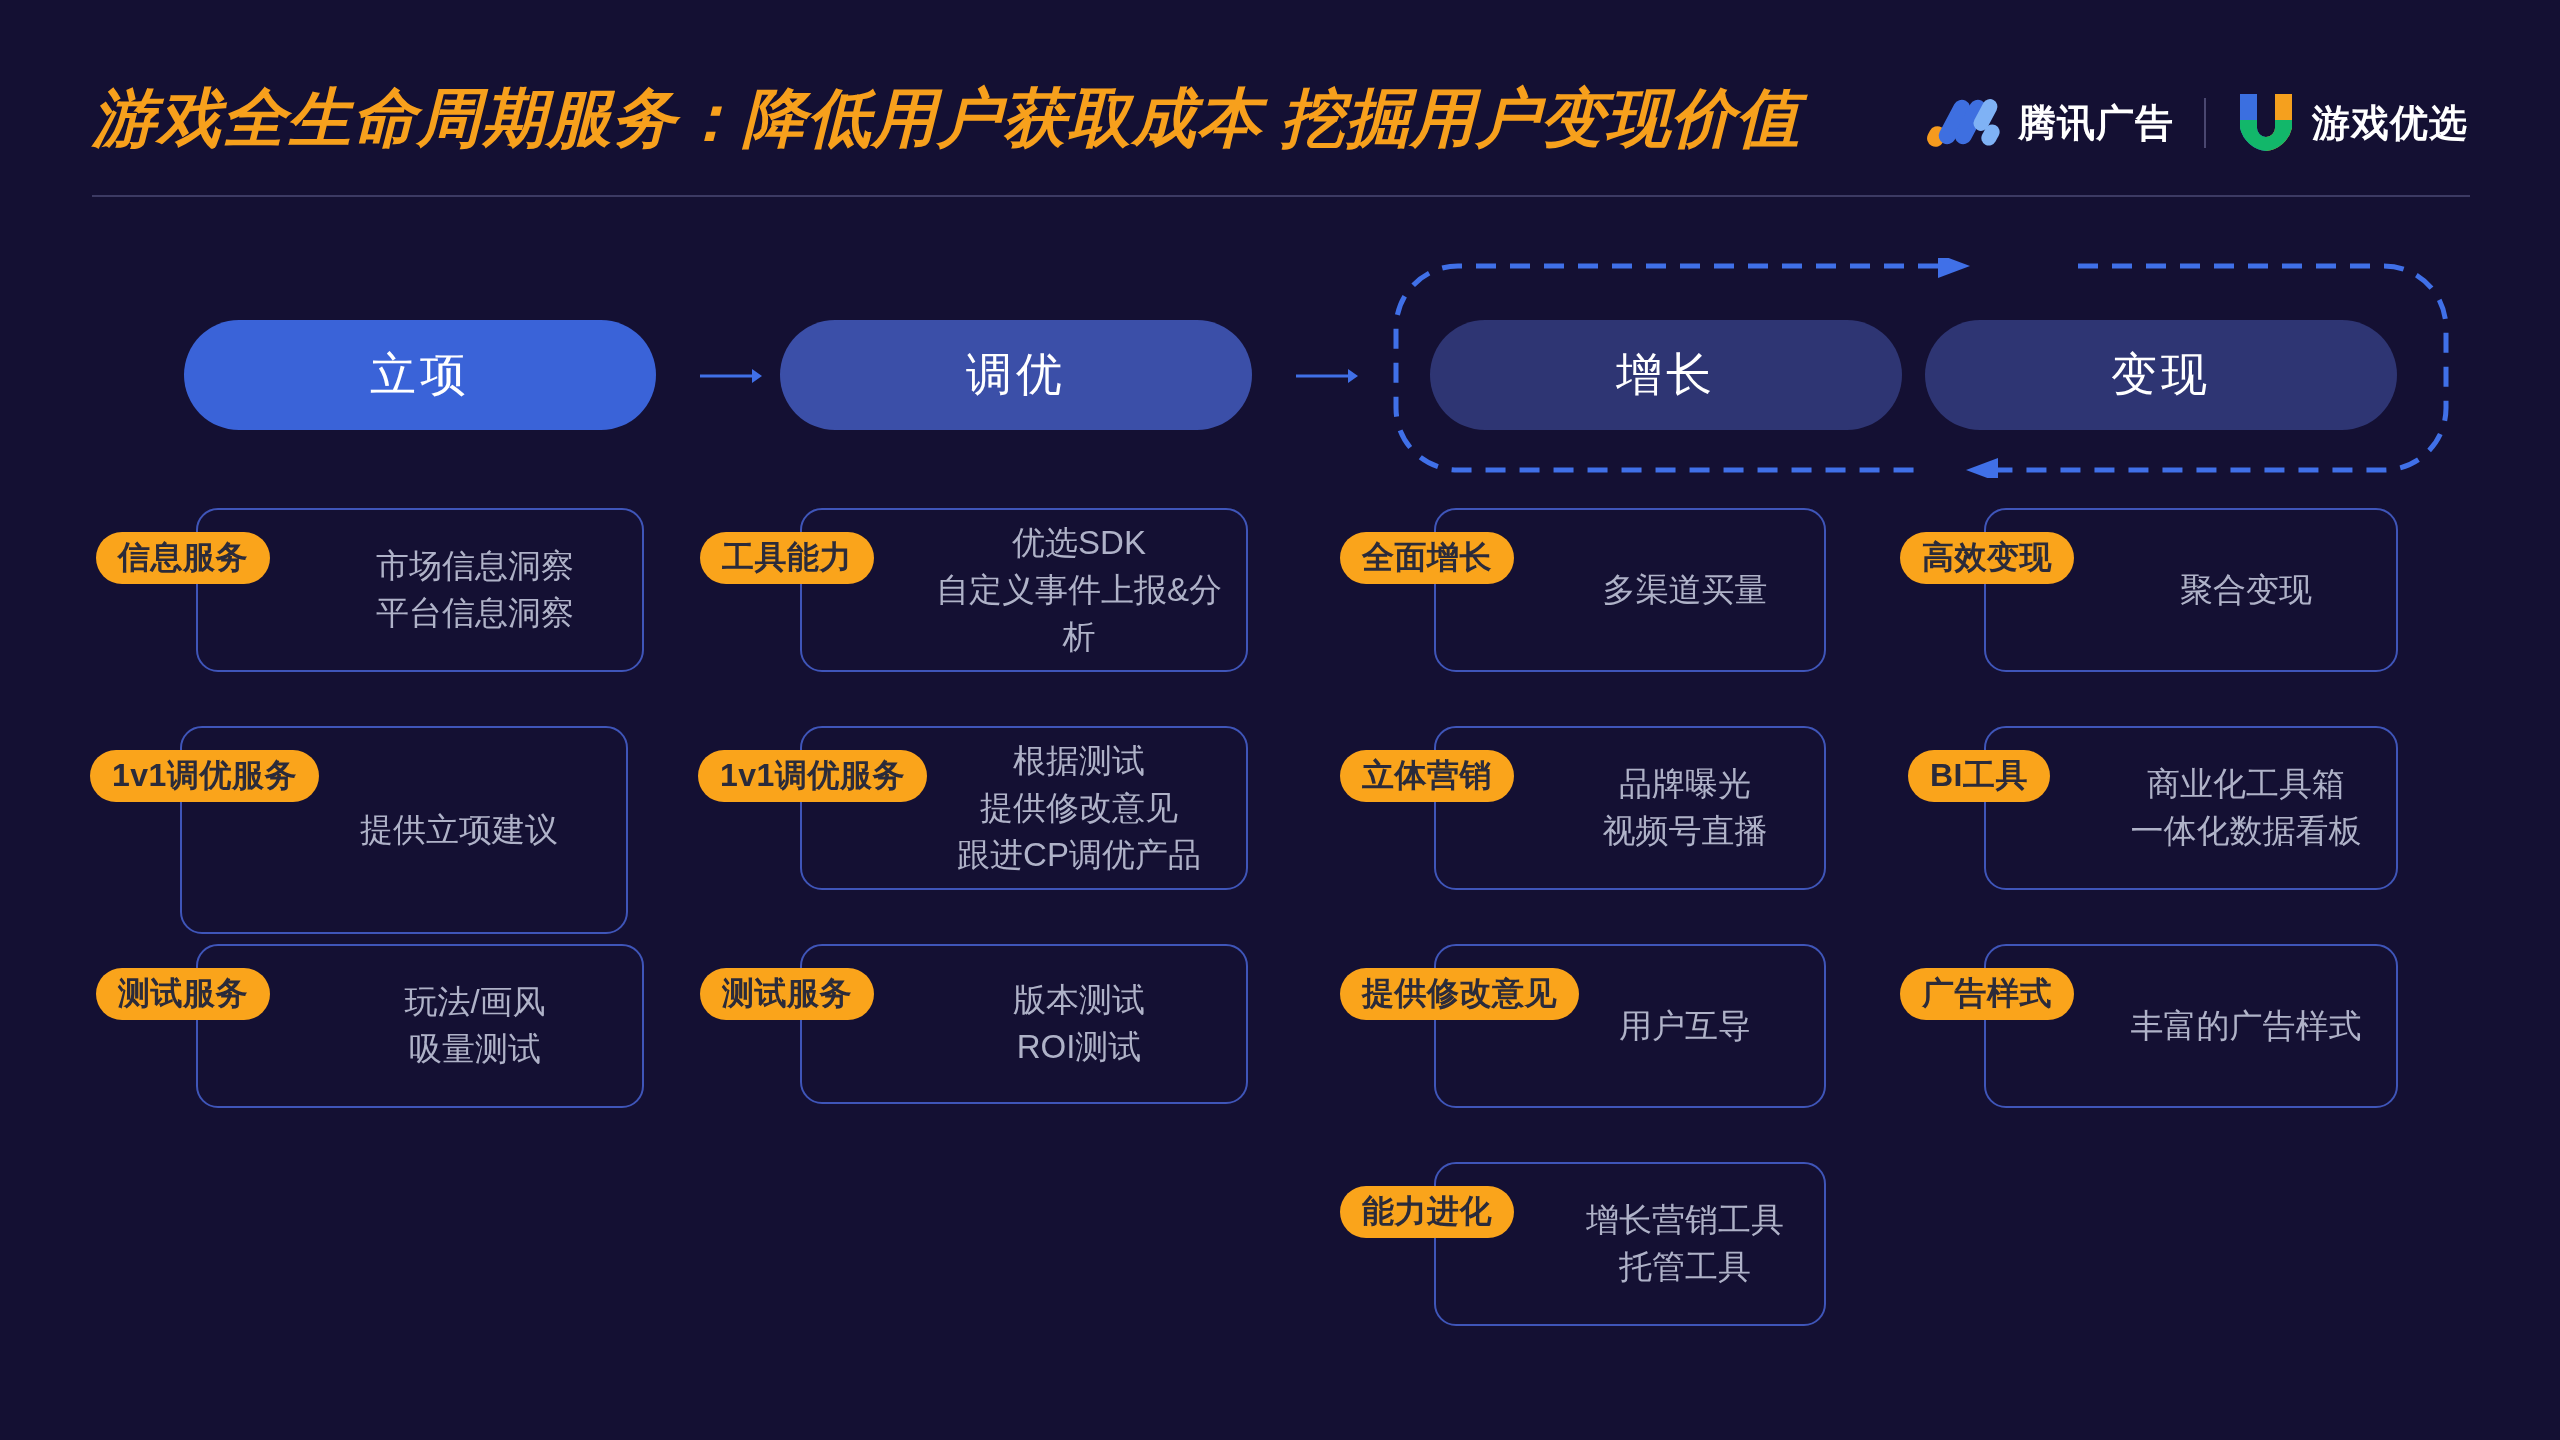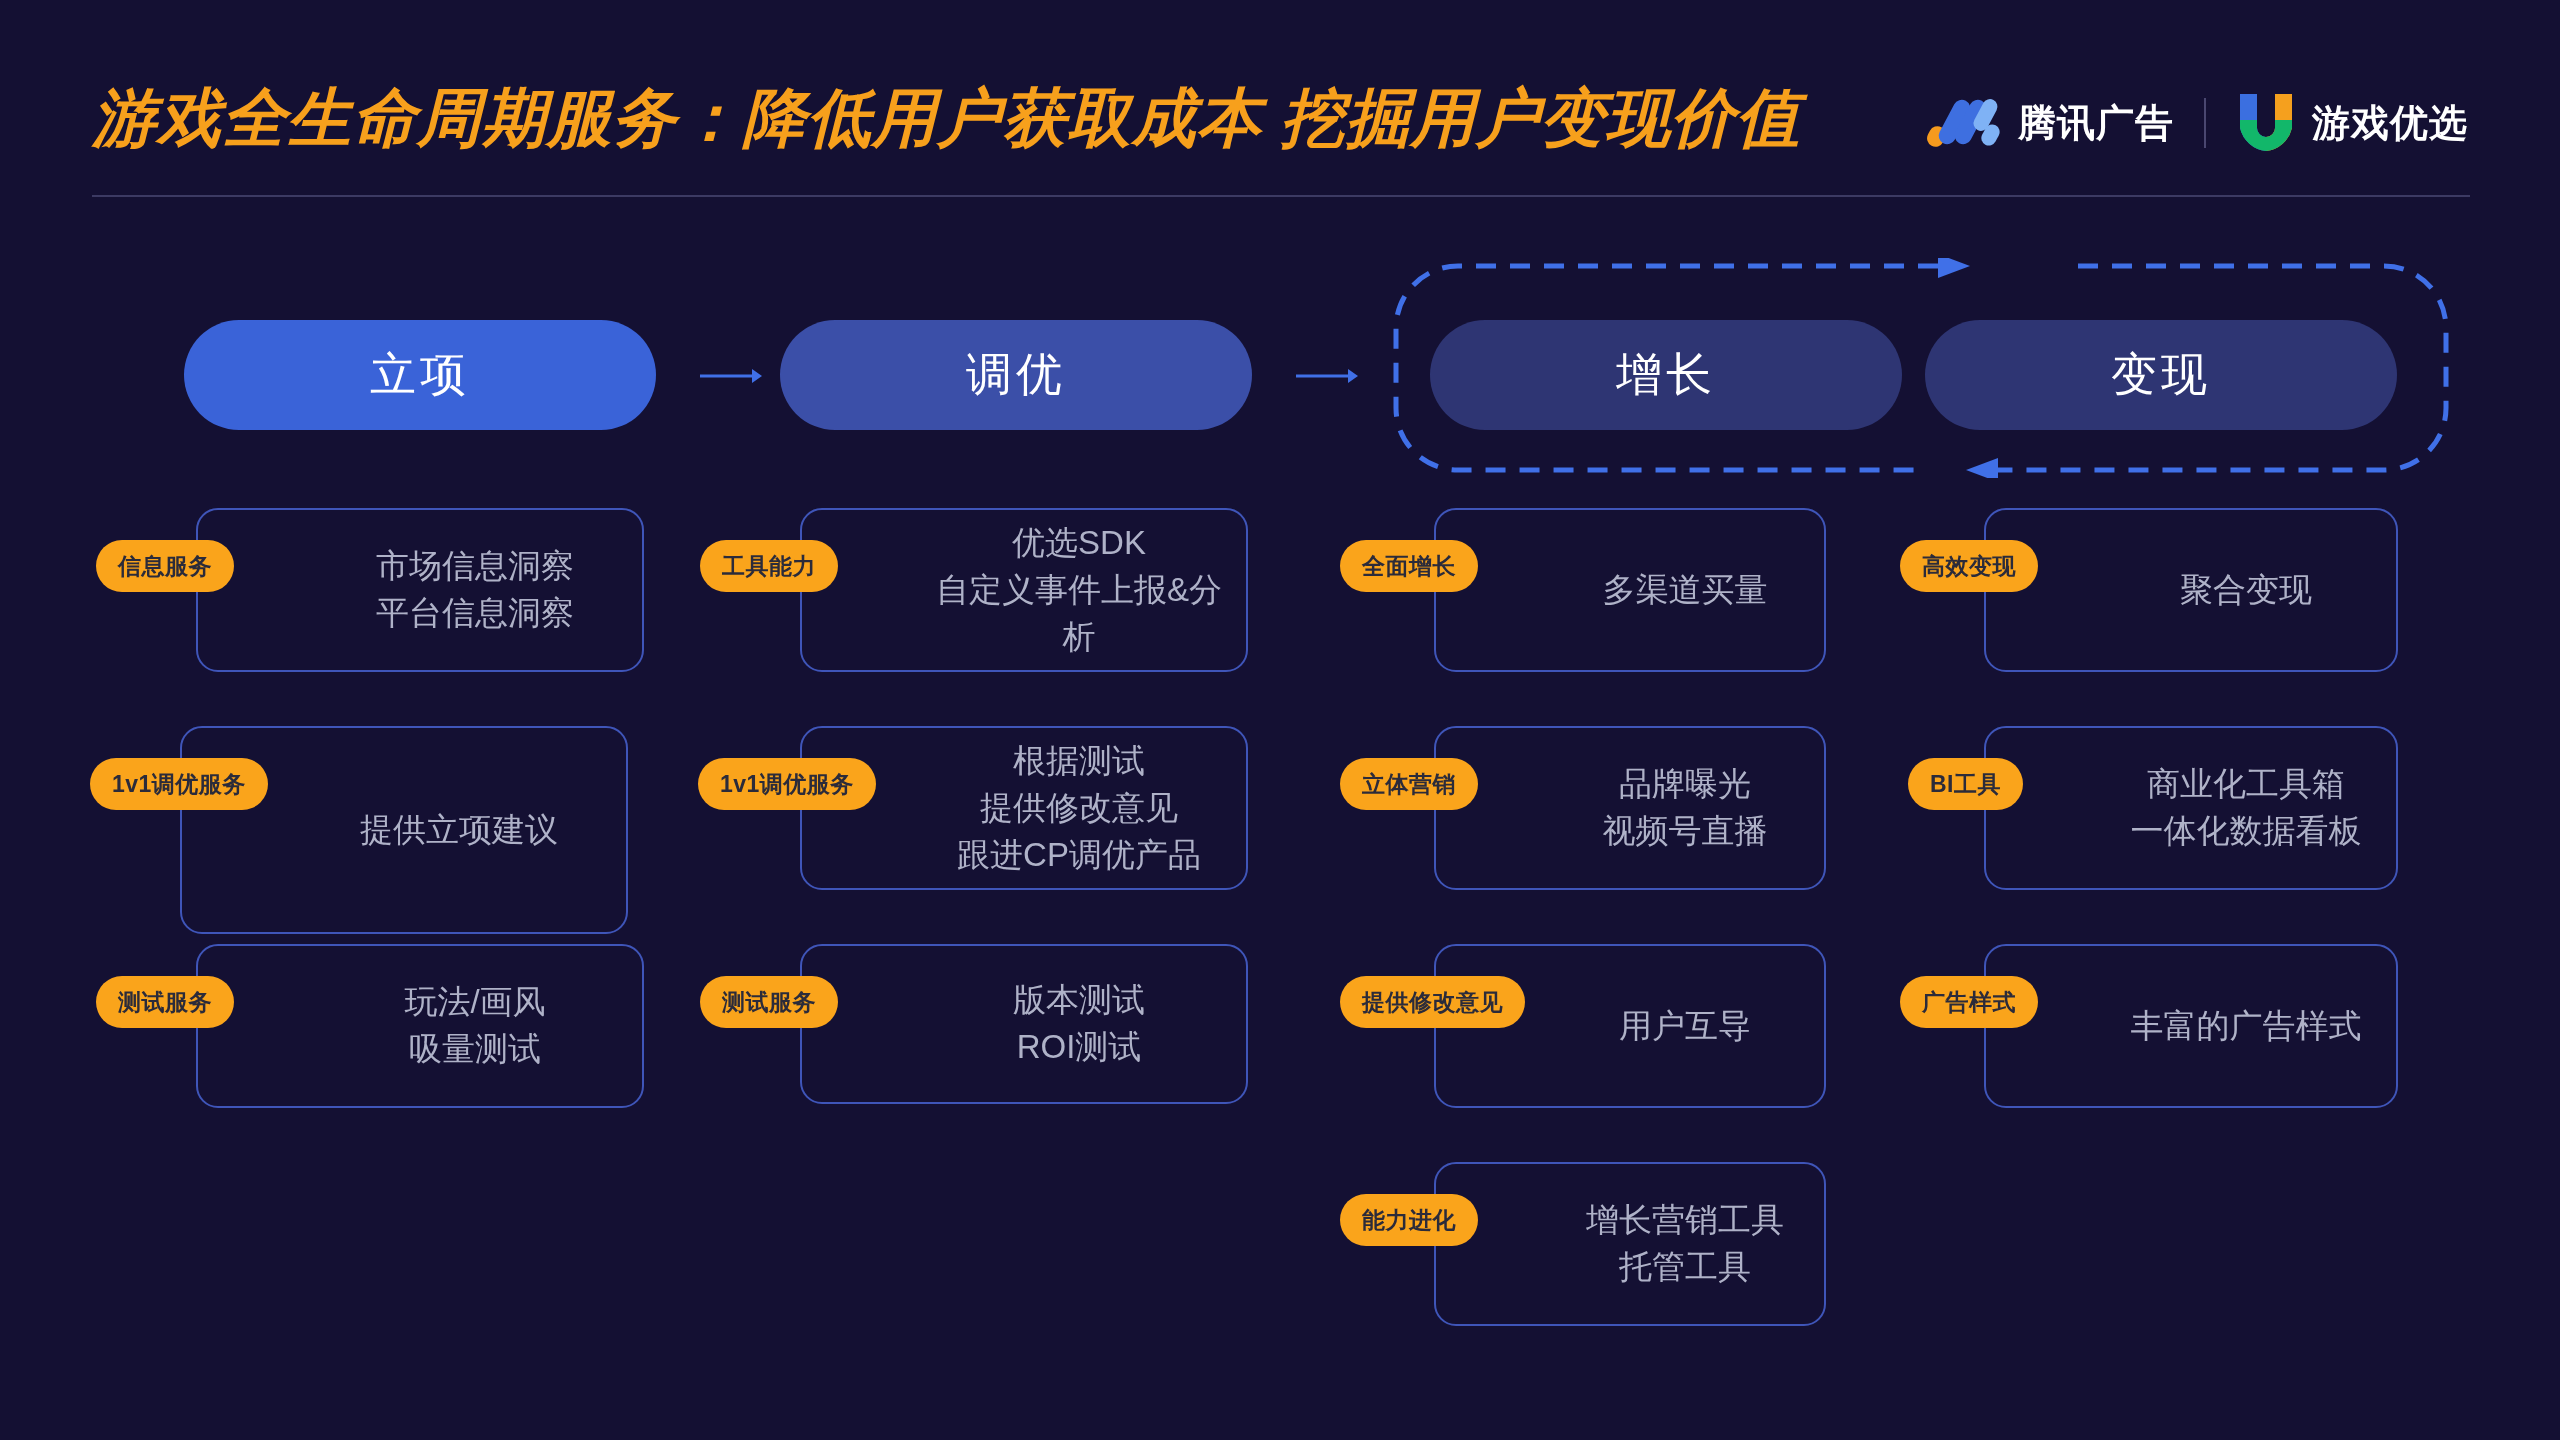--- a/index.html
+++ b/index.html
@@ -108,31 +108,30 @@
     font-size: 33px;
     line-height: 1.42;
     padding: 0 18px 0 128px;
     white-space: pre-line;
   }
   .tag {
     position: absolute;
     background: #FAA41B;
     color: #2B2B3A;
     border-radius: 32px;
-    font-size: 23px;
+    font-size: 32px;
     font-weight: bold;
     letter-spacing: 0.5px;
     height: 52px;
     display: flex;
     align-items: center;
     justify-content: center;
     padding: 0 22px;
     white-space: nowrap;
     z-index: 5;
-    margin-top: 8px;
   }
 </style>
 </head>
 <body>
 
 <div class="slide">
 
   <div class="header">
     <div class="header-title">游戏全生命周期服务：降低用户获取成本  挖掘用户变现价值</div>
 

